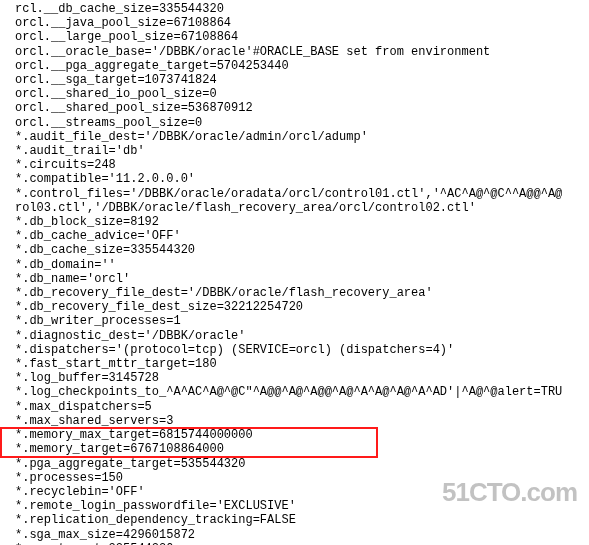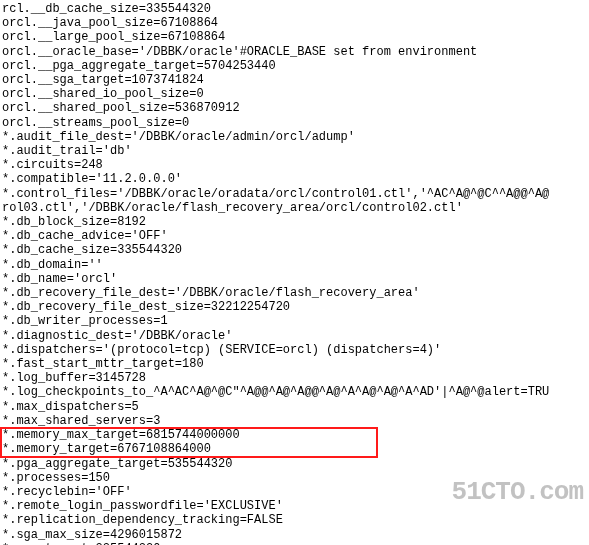--- a/index.html
+++ b/index.html
@@ -12,32 +12,32 @@
     position: relative;
   }
   .terminal {
     font-family: "Courier New", Courier, monospace;
     font-size: 12px;
     line-height: 14.2px;
     white-space: pre;
     color: #000;
     padding: 2px 0 0 2px;
   }
-  .line { display: block; }
+  .line { display: block; margin-left: 13px; }
   .highlight-box {
     position: absolute;
     border: 2px solid #ff1a1a;
     pointer-events: none;
     box-sizing: border-box;
   }
   .watermark {
     position: absolute;
-    right: 6px;
+    right: 12px;
     bottom: 40px;
-    font-family: Liberation Mono, monospace;
+    font-family: Liberation Sans, sans-serif;
     text-align: right;
     color: rgba(120,120,120,0.45);
     pointer-events: none;
   }
   .watermark .big {
     font-size: 26px;
     font-weight: bold;
     letter-spacing: -1px;
     line-height: 1;
   }

